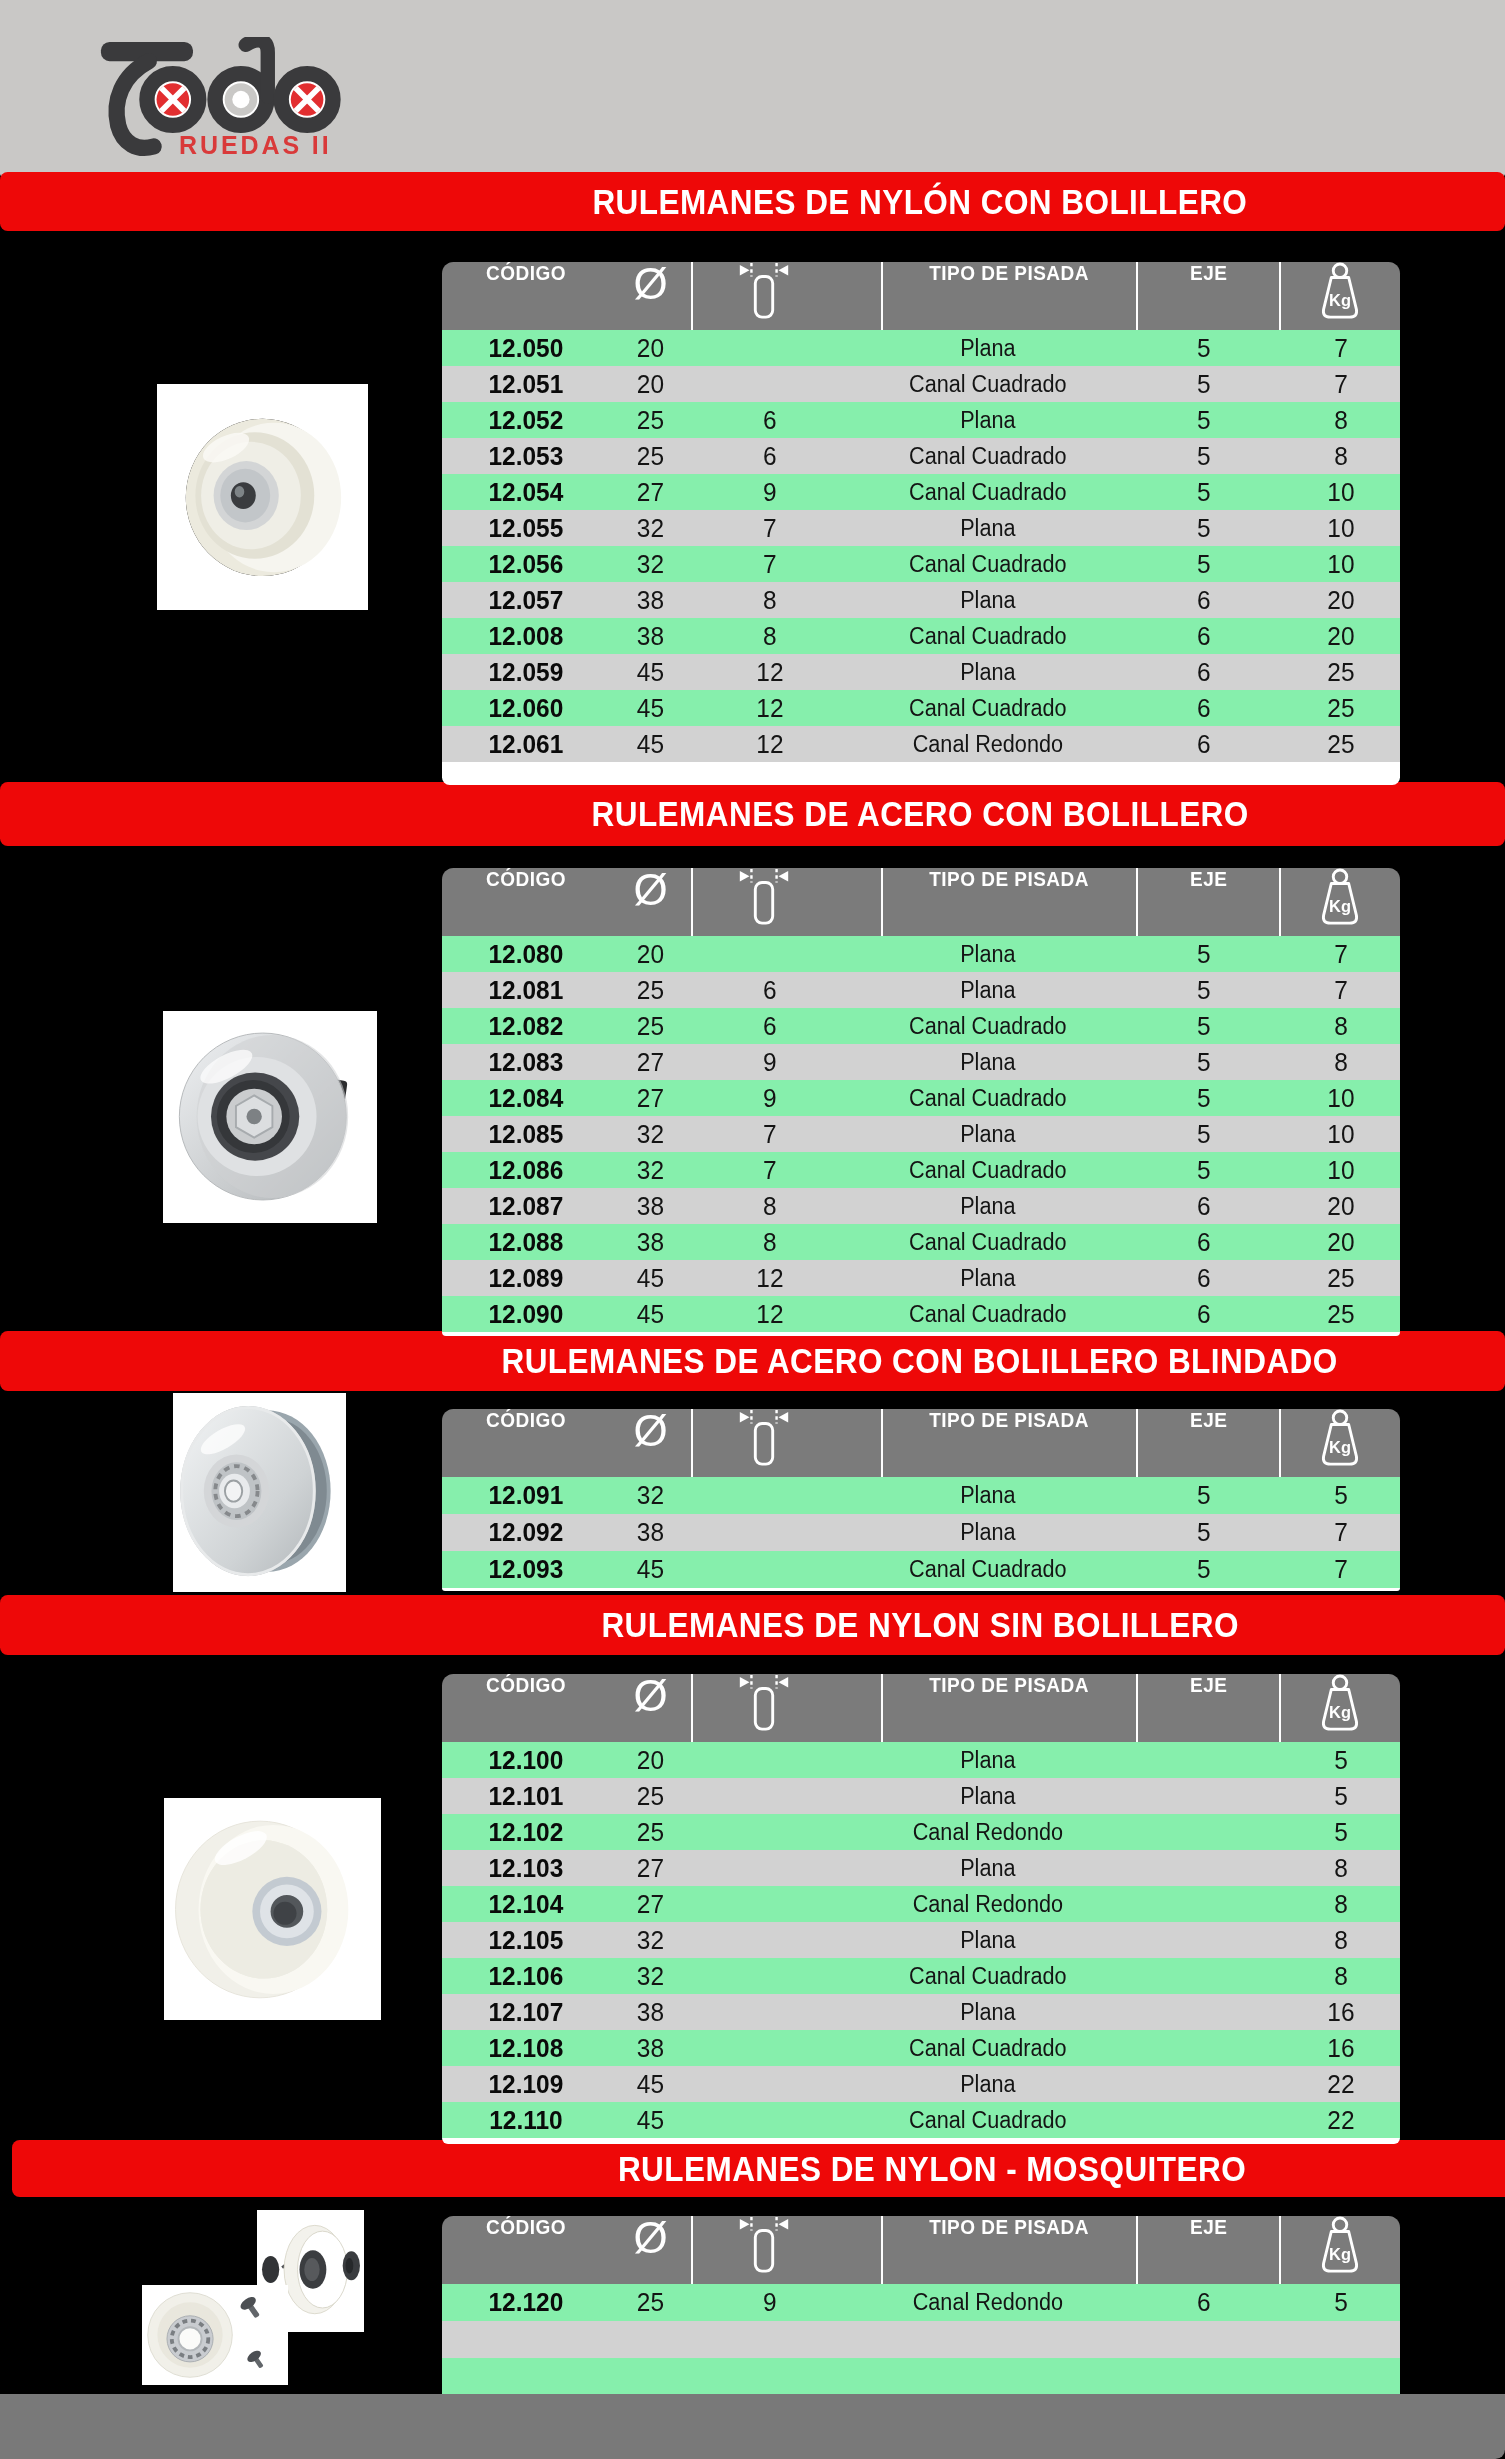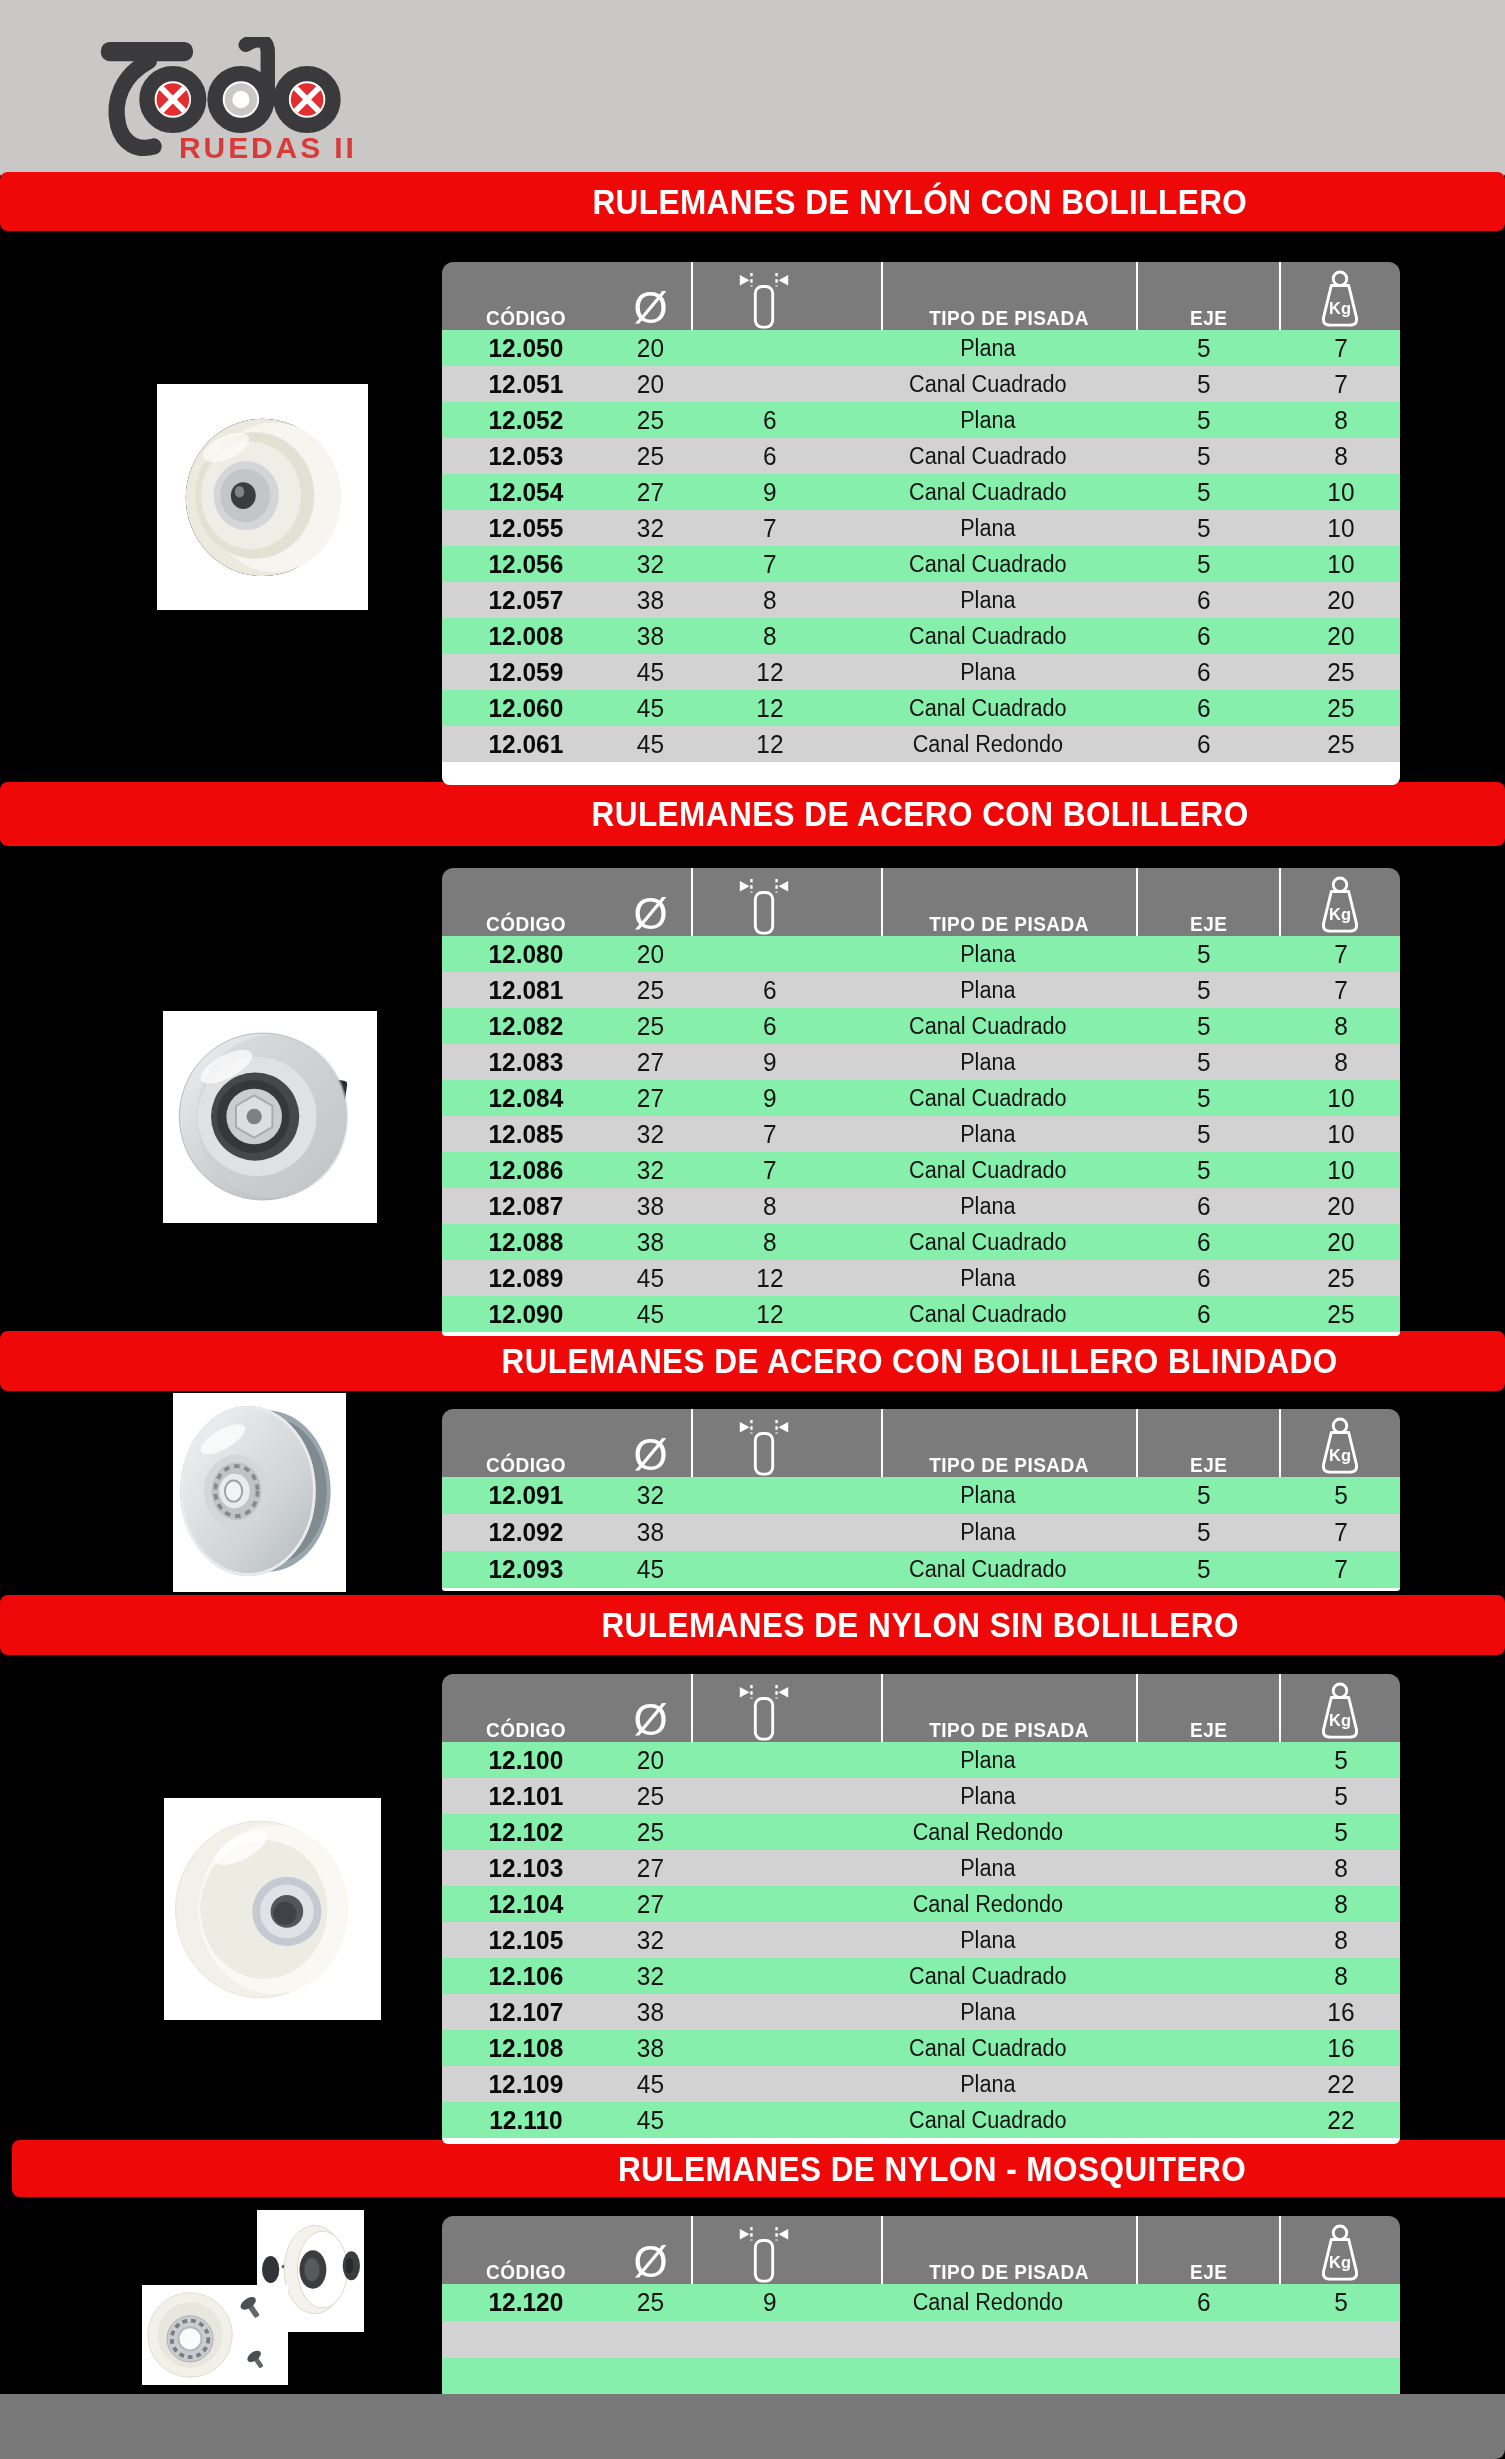--- a/index.html
+++ b/index.html
@@ -8,21 +8,21 @@
 
   
   .top-header{position:absolute;left:0;top:0;width:1505px;height:176px;background:#c9c8c6;
               border-radius:0 0 1.9px 1.9px;}
   .page-title{position:absolute;left:336px;top:0;width:1169px;height:154px;
               display:flex;align-items:center;justify-content:center;}
   .page-title span{display:inline-block;transform:scaleX(0.94);
               font-size:60px;font-weight:bold;color:#55595e;letter-spacing:1px;white-space:nowrap;}
   .logo{position:absolute;left:99px;top:37px;width:257px;height:125px;}
   .brand-sub{position:absolute;left:179px;top:131px;width:183px;
-             font-size:30px;font-weight:bold;color:#d93a3a;letter-spacing:2.9px;white-space:nowrap;}
+             font-size:25px;font-weight:bold;color:#d93a3a;letter-spacing:2.9px;white-space:nowrap;}
 
   
   .banner{position:absolute;left:0;width:1505px;background:#ee0808;border-radius:7.7px;
           display:flex;align-items:center;}
   .banner .btxt{display:block;width:100%;padding-left:335px;text-align:center;}
   .banner .btxt span{display:inline-block;transform:scaleX(0.9);font-size:35px;font-weight:bold;
           color:#fff;letter-spacing:0.5px;white-space:nowrap;}
   .banner1{top:172px;height:59px;}
   .banner2{top:782px;height:64px;}
   .banner3{top:1331px;height:60px;}
@@ -30,21 +30,21 @@
   .banner5{top:2140px;height:57px;margin-left:12px;}
 
   
   .ptable{position:absolute;left:442px;width:958px;}
   .t1{top:262px;--rh:36px;}
   .t2{top:868px;--rh:36px;}
   .t3{top:1409px;--rh:37px;}
   .t4{top:1674px;--rh:36px;}
   .t5{top:2216px;--rh:37px;}
   .thead{display:flex;height:68px;background:#7b7b7b;border-radius:11.5px 11.5px 0 0;overflow:hidden;}
-  .hcell{display:flex;align-items:flex-end;justify-content:center;color:#fff;box-sizing:border-box;}
+  .hcell{display:flex;align-items:flex-start;justify-content:center;color:#fff;box-sizing:border-box;}
   .hcell + .hcell{border-left:2.9px solid #fff;}
   .h1{width:249px;}
   .h2{width:158px;}
   .h3{width:278px;margin-left:45px;}
   .h4{width:156px;}
   .h5{width:132px;font-weight:bold;}
   .hlabel{display:inline-block;transform:scaleX(0.95);font-size:20px;font-weight:bold;letter-spacing:0.5px;}
   .h1 .sub-cod{width:168px;text-align:center;}
   .h1 .sub-dia{width:81px;text-align:center;font-size:44px;font-weight:400;line-height:1;}
   .rows{display:block;}

